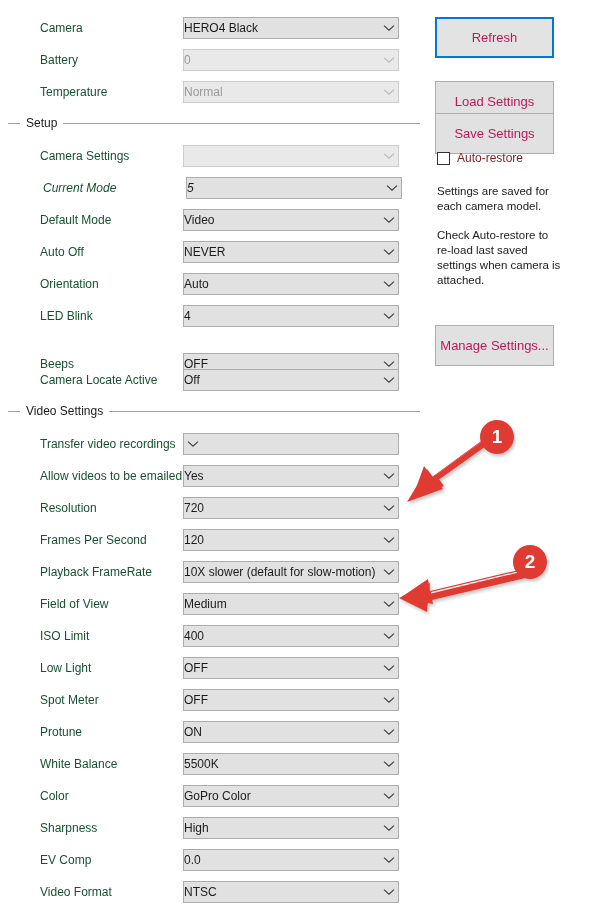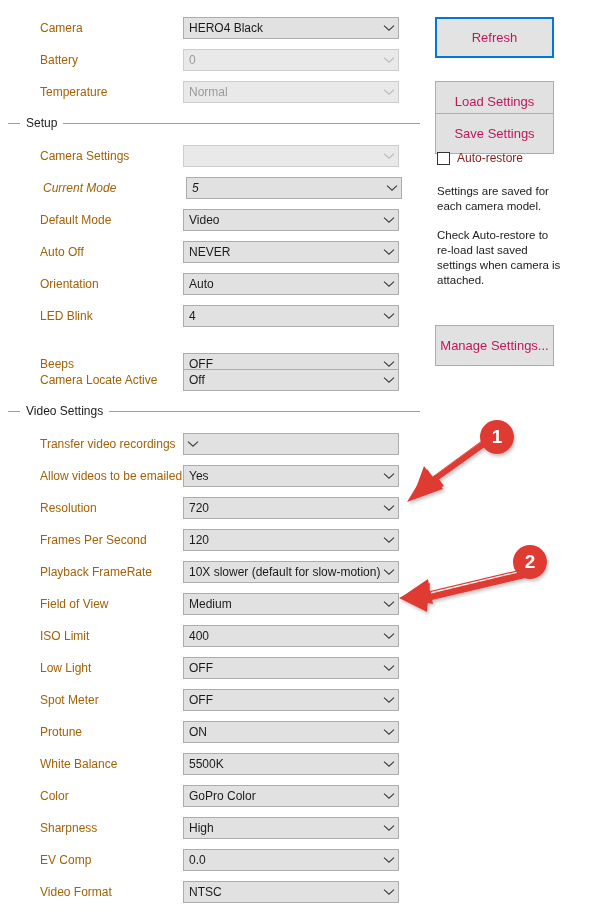--- a/index.html
+++ b/index.html
@@ -19,37 +19,36 @@
 
   
   .row { position: absolute; height: 22px; }
 
   .fld-label {
     position: absolute;
     left: 40px;
     height: 22px;
     line-height: 22px;
     font-size: 12px;
-    color: #a16207;
+    color: #14532d;
     white-space: nowrap;
   }
 
   .combo {
     position: absolute;
     left: 183px;
     width: 216px;
     height: 22px;
     background: #e1e1e1;
     border: 1px solid #acacac;
     display: flex;
     align-items: center;
   }
   .combo .val {
     flex: 1 1 auto;
-    padding-left: 5px;
     font-size: 12px;
     line-height: 20px;
     color: #1b1b1b;
     white-space: nowrap;
     overflow: hidden;
   }
   .combo .chev {
     flex: 0 0 18px;
     width: 18px;
     height: 20px;

